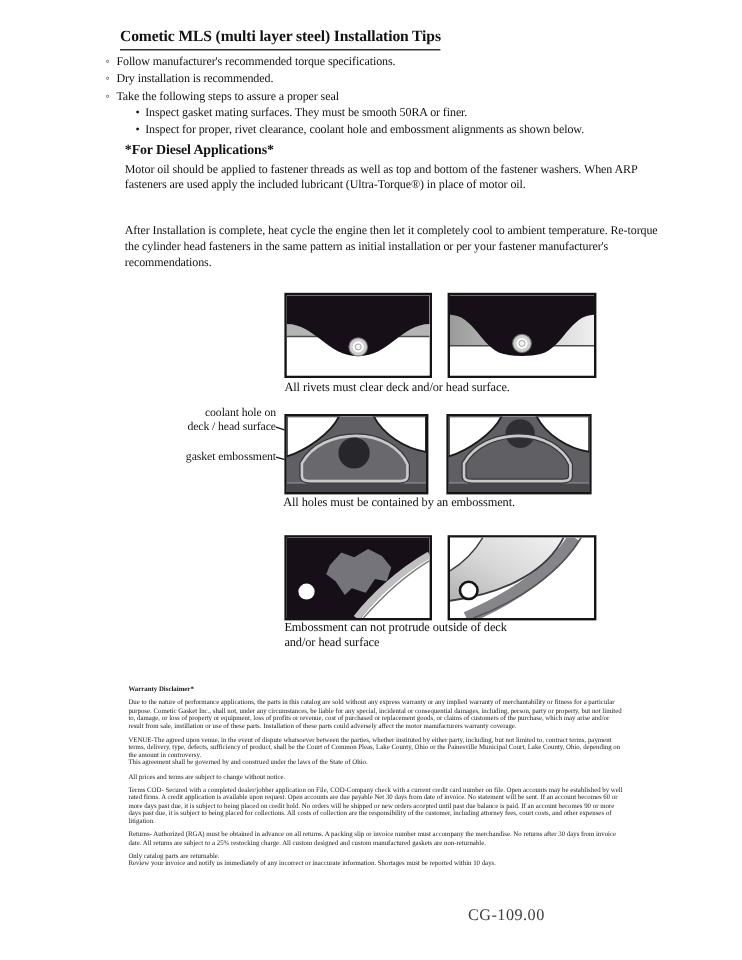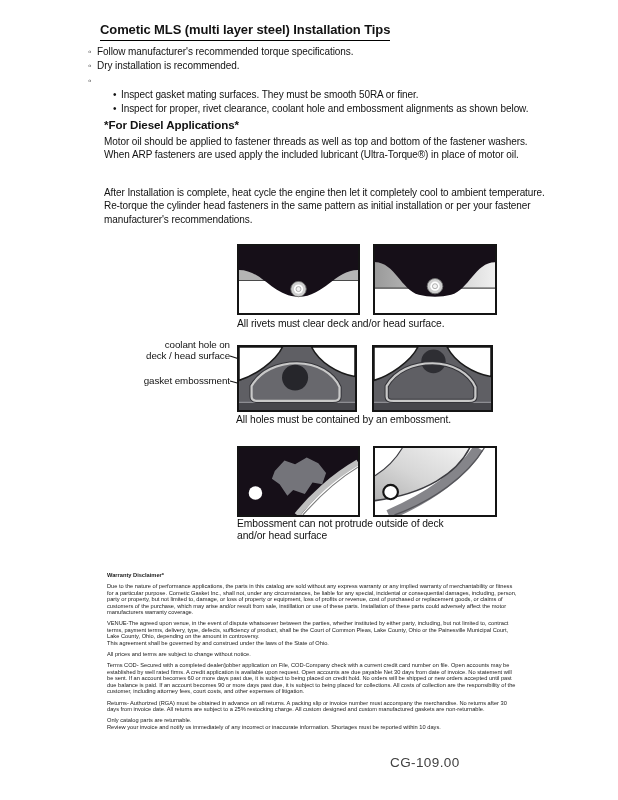--- a/index.html
+++ b/index.html
@@ -1,18 +1,18 @@
 <!DOCTYPE html>
 <html><head>
 <meta charset="utf-8">
 <style>
   * { margin:0; padding:0; box-sizing:border-box; }
   html,body { background:#ffffff; }
   body { width:618px; height:800px; font-family:"Liberation Sans", sans-serif; color:#121212; }
-  .page { position:relative; width:618px; height:800px; background:#ffffff; overflow:hidden; }
+  .page { position:relative; width:618px; height:800px; background:#ffffff; overflow:hidden;font-family:Liberation Serif, serif; }
   .abs { position:absolute; }
 
   .title { left:100px; top:22px; font-size:13px; font-weight:bold; letter-spacing:-0.1px;
            border-bottom:1.6px solid #000; padding-bottom:2.5px; }
 
   .tips { left:88px; top:45px; width:465px; font-size:10px; line-height:14.3px; letter-spacing:-0.08px; }
   .tip  { display:flex; }
   .tip .m { flex:0 0 9px; width:9px; }
   .tip.sub { padding-left:25px; }
   .tip.sub .m { flex:0 0 8px; width:8px; }
@@ -65,20 +65,21 @@
     <div class="tip">
       <span class="m">◦</span>
       <span>Follow manufacturer's recommended torque specifications.</span>
     </div>
     <div class="tip">
       <span class="m">◦</span>
       <span>Dry installation is recommended.</span>
     </div>
     <div class="tip">
       <span class="m">◦</span>
+      <span>Take the following steps to assure a proper seal</span>
     </div>
     <div class="tip sub">
       <span class="m">•</span>
       <span>Inspect gasket mating surfaces.  They must be smooth 50RA or finer.</span>
     </div>
     <div class="tip sub">
       <span class="m">•</span>
       <span>Inspect for proper, rivet clearance, coolant hole and embossment alignments as shown below.</span>
     </div>
   </div>

